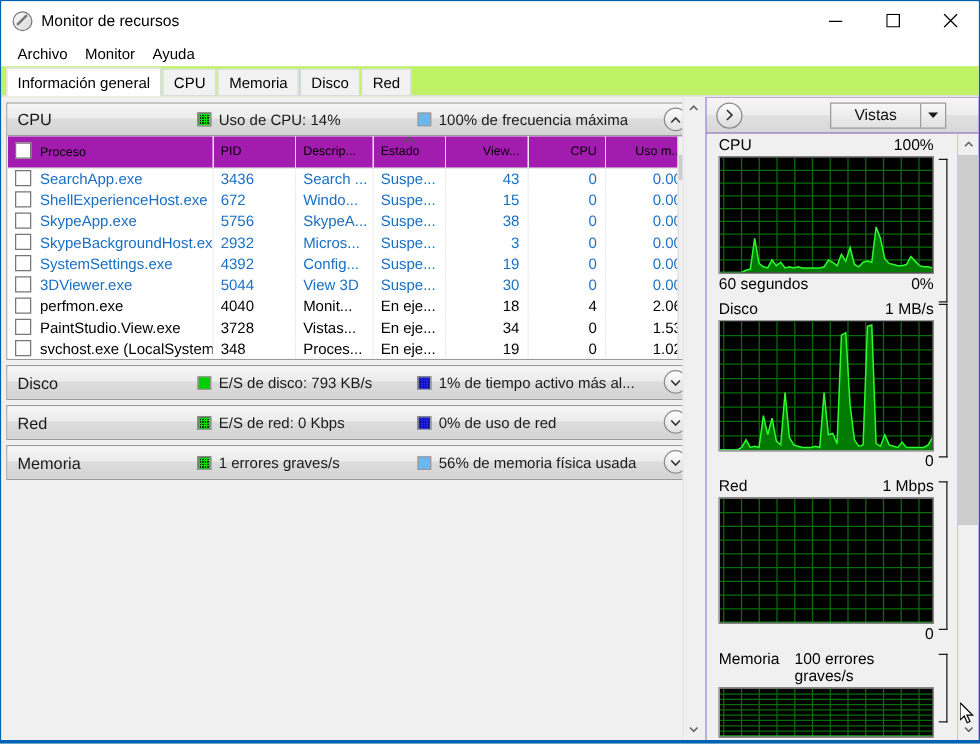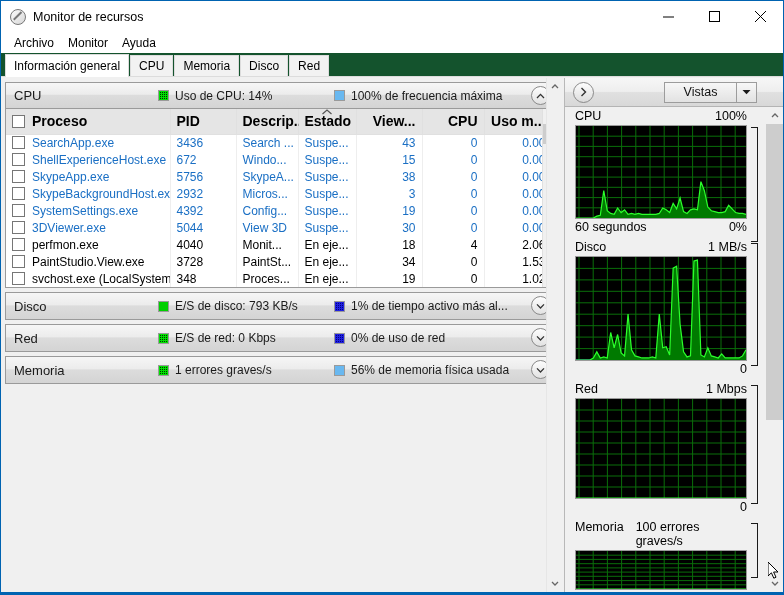--- a/index.html
+++ b/index.html
@@ -71,21 +71,21 @@
     padding: 2px 7px;
     color: #000;
   }
 
   
   .tabstrip {
     height: 24px;
     display: flex;
     align-items: flex-end;
     padding-left: 4px;
-    background: #14532d;
+    background: #bef264;
     border-bottom: 1px solid #dcdcdc;
     position: relative;
   }
   .tab {
     height: 21px;
     padding: 0 8px;
     display: flex; align-items: center;
     font-size: 12px;
     color: #000;
     background: #f2f2f2;
@@ -186,29 +186,29 @@
     overflow: hidden;
   }
   table.proc {
     width: 546px;
     border-collapse: collapse;
     table-layout: fixed;
     font-size: 12px;
   }
   table.proc th {
     height: 25px;
-    font-weight: bold;
-    background: #e5e5e5;
+    font-weight: normal;
+    background: #a21caf;
     border-right: 1px solid #e0e0e0;
     border-bottom: 1px solid #e0e0e0;
     color: #000;
     padding: 0 6px;
     text-align: left;
     position: relative;
-    font-size: 14px;
+    font-size: 10px;
   }
   table.proc th.num { text-align: right; }
   table.proc td {
     height: 17px;
     border-right: 1px solid #eeeeee;
     padding: 0 6px;
     color: #1a6fc4;
     white-space: nowrap;
     overflow: hidden;
     font-size: 12px;
@@ -509,21 +509,21 @@
                   <td>4040</td>
                   <td>Monit...</td>
                   <td>En eje...</td>
                   <td class="num">18</td>
                   <td class="num">4</td>
                   <td class="num">2.06</td>
                 </tr>
                 <tr class="running">
                   <td><span class="cb"></span>PaintStudio.View.exe</td>
                   <td>3728</td>
-                  <td>PaintSt...</td>
+                  <td>Vistas...</td>
                   <td>En eje...</td>
                   <td class="num">34</td>
                   <td class="num">0</td>
                   <td class="num">1.53</td>
                 </tr>
                 <tr class="running">
                   <td><span class="cb"></span>svchost.exe (LocalSystemNet...</td>
                   <td>348</td>
                   <td>Proces...</td>
                   <td>En eje...</td>

